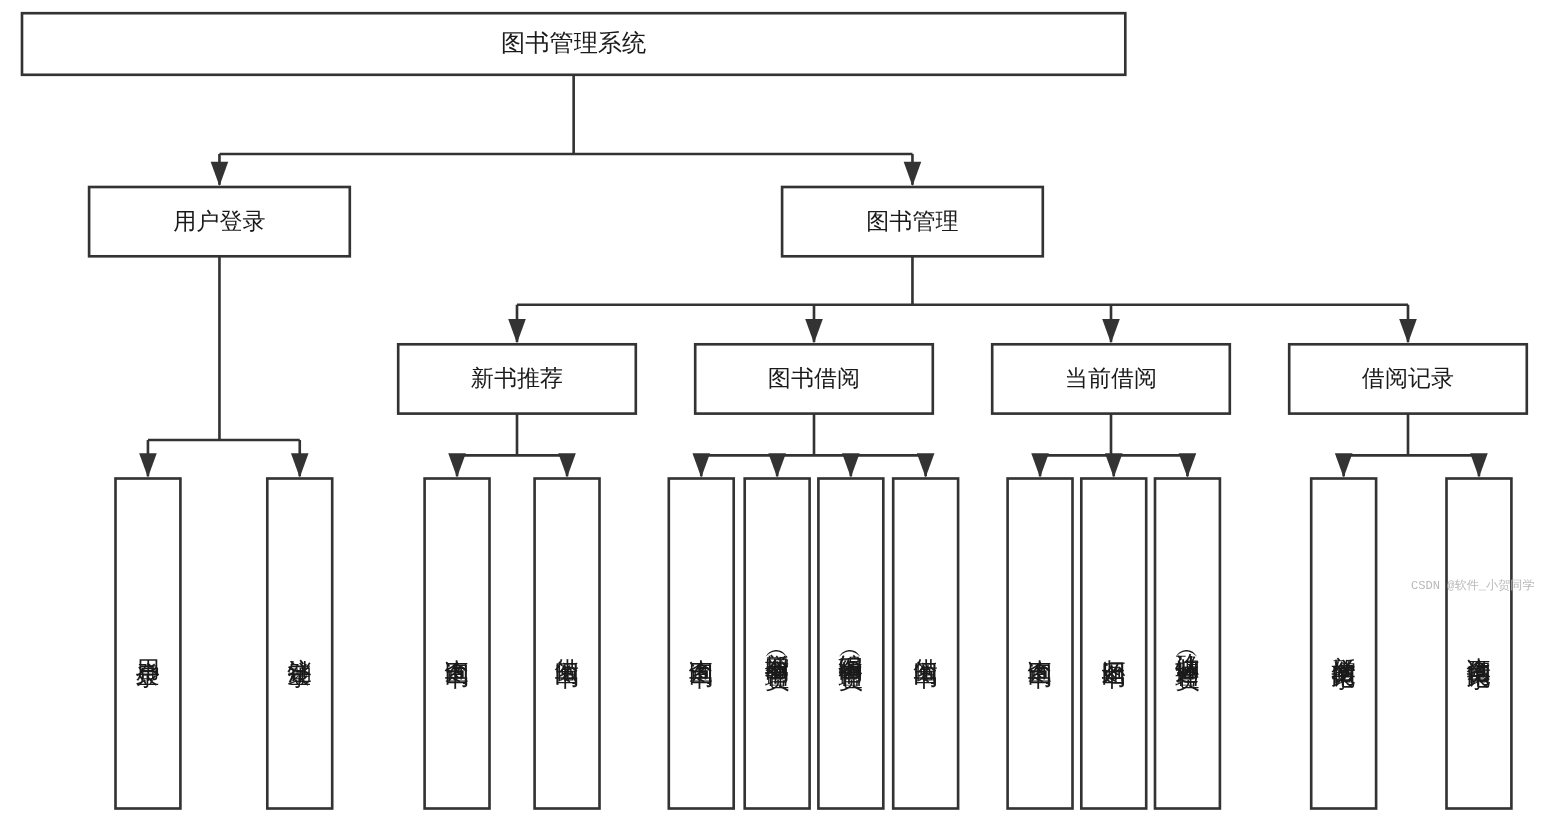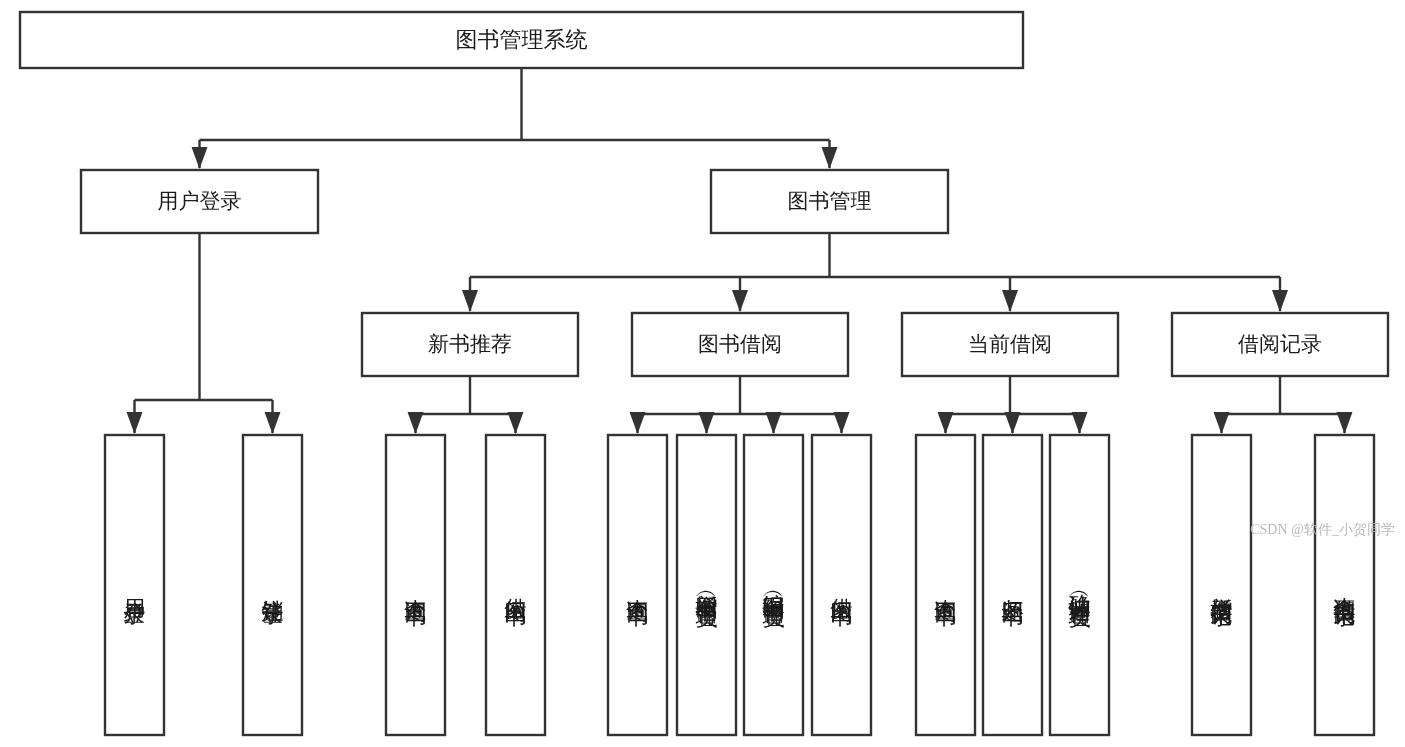--- a/index.html
+++ b/index.html
@@ -69,22 +69,22 @@
     font-size: 22px;
     line-height: 1.08;
     letter-spacing: 2px;
     color: #1a1a1a;
     white-space: nowrap;
   }
   .watermark {
     position: absolute;
     right: 10px;
     bottom: 6px;
-    font-family: Liberation Serif, serif;
-    font-size: 14px;
+    font-family: Liberation Mono, monospace;
+    font-size: 11px;
     color: #b9b9b9;
     white-space: nowrap;
   }
 </style>
 </head>
 <body>
 
 <div id="diagram-root">
 
   <svg class="diagram-canvas" viewBox="0 0 1405 747">

